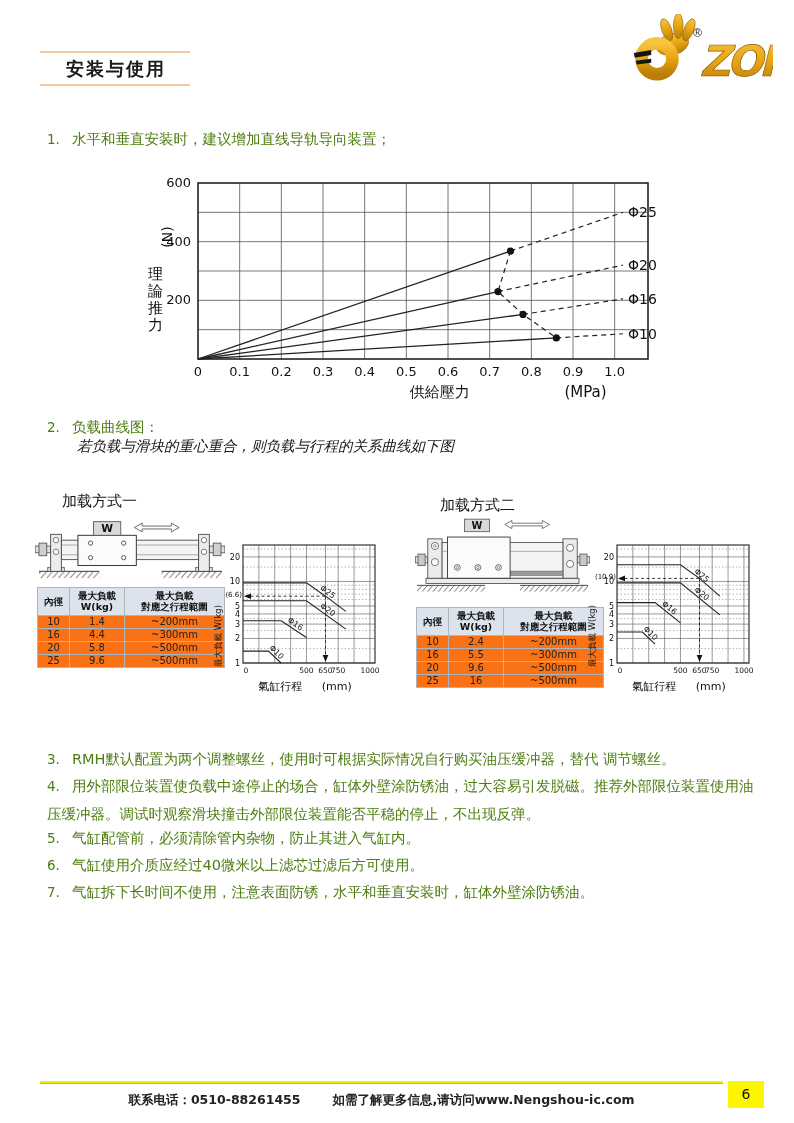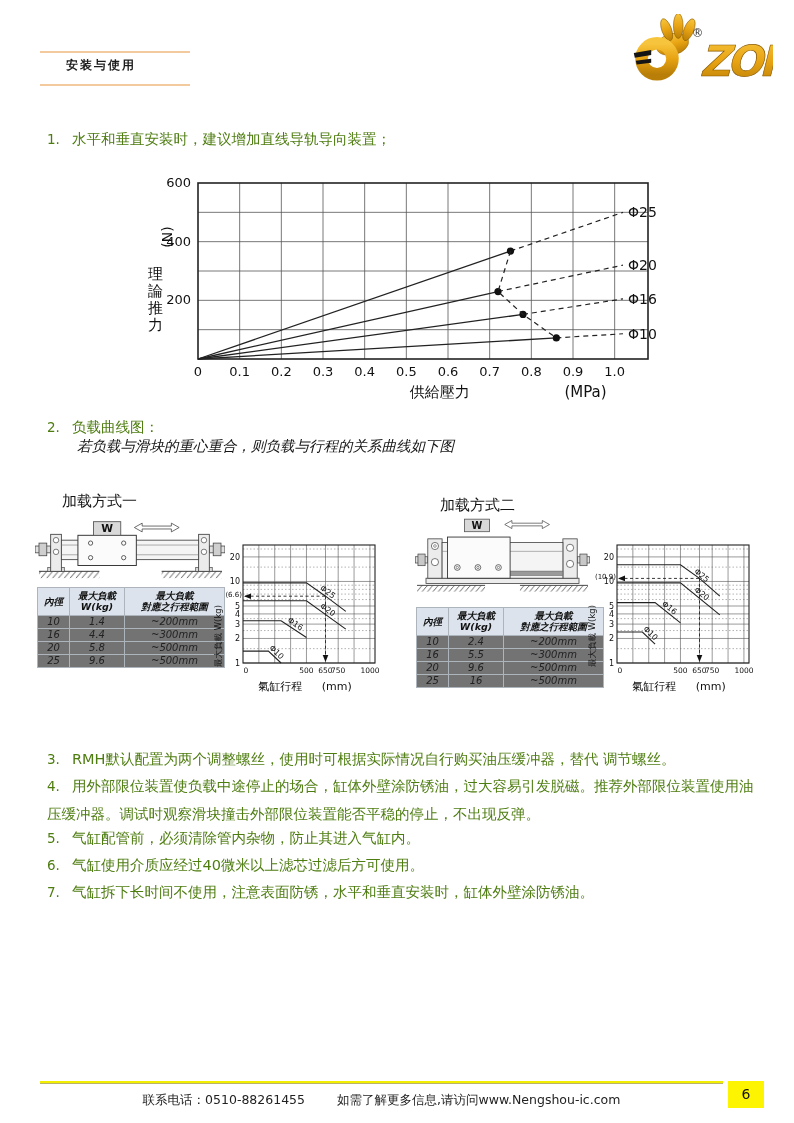--- a/index.html
+++ b/index.html
@@ -5,56 +5,56 @@
   * { margin:0; padding:0; box-sizing:border-box; }
   html,body { background:#fff; }
   body {
     width:794px; height:1123px; position:relative; overflow:hidden;
     font-family:"DejaVu Sans", sans-serif; color:#111;
   }
 
   
   .hdr-line { position:absolute; left:40px; width:150px; height:2px; background:#F2CA9E; }
   .hdr-title {
-    position:absolute; left:66px; top:57px; font-size:12px; font-weight:bold;
+    position:absolute; left:66px; top:57px; font-size:18px; font-weight:bold;
     font-family:"DejaVu Serif", serif; letter-spacing:2px; color:#1a1a1a;
   }
   .logo-box { position:absolute; left:628px; top:14px; width:145px; height:76px; }
 
   
   .li { position:absolute; left:47px; font-size:14.5px; color:#4d7c0f; }
   .li .num { display:inline-block; width:25px; font-size:13.5px; }
   .li .txt { }
   .li2-sub { position:absolute; left:77px; font-size:14.5px; color:#151515;font-style:italic; }
   .li-wrap { width:712px; line-height:28px; }
 
   
   .sec-title { position:absolute; font-size:15px; color:#151515; }
 
   
   .chart-host { position:absolute; }
   svg text { font-family:"DejaVu Sans", sans-serif; }
 
   
-  .load-table { position:absolute; border-collapse:collapse; font-size:10px; color:#222; background:#737373;font-style:italic; }
+  .load-table { position:absolute; border-collapse:collapse; font-size:10px; color:#222; background:#f97316; }
   .load-table th, .load-table td { border:1px solid #aeb4bc; text-align:center; padding:0 3px; }
   .load-table thead th {
     background:#DCE3EC; font-weight:bold; font-size:9.5px; line-height:1.2; padding:2px 3px; color:#111;
   }
   .load-table td { height:13px; font-size:10px; }
   .load-table .c-bore { width:32px; }
   .load-table .c-load { width:55px; }
   .load-table .c-range { width:100px; }
 
   
   .footer-rule { position:absolute; left:40px; top:1081px; width:683px; height:3px;
     background:#F2EE00; border-bottom:1px solid #b9b46a; }
   .footer-text { position:absolute; left:40px; top:1092px; width:683px; text-align:center;
     font-size:12.5px; color:#222; }
-  .footer-text span { margin:15px 14px; }
+  .footer-text span { margin:15px 14px;font-weight:bold; }
   .page-badge { position:absolute; left:728px; top:1081px; width:36px; height:27px;
     background:#FCF400; color:#111; font-size:14px; text-align:center; line-height:27px; }
 </style>
 </head>
 <body>
 
 <svg width="0" height="0" style="position:absolute">
   <defs>
     <pattern id="hatchP" width="6" height="7" patternUnits="userSpaceOnUse">
       <line x1="0" y1="7" x2="6" y2="0" stroke="#555" stroke-width="1"></line>

